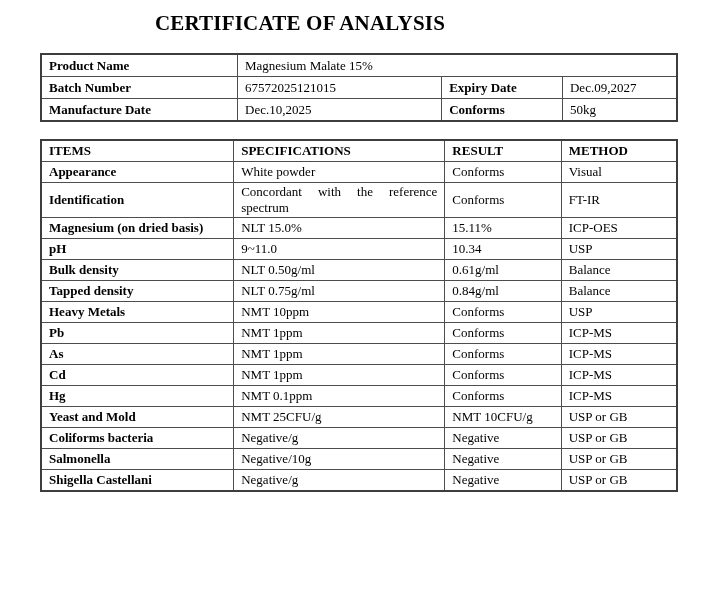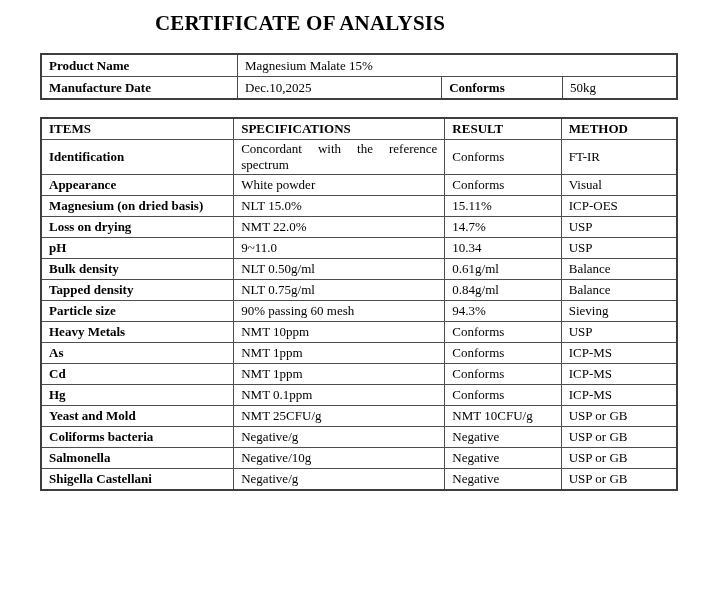--- a/index.html
+++ b/index.html
@@ -64,20 +64,26 @@
         <col style="width: 32.1%;">
         <col style="width: 19%;">
         <col style="width: 18%;">
       </colgroup>
     <tbody id="info-body">
         <tr>
           <td class="bold">Product Name</td>
           <td colspan="3">Magnesium Malate 15%</td>
         </tr>
         <tr>
+          <td class="bold">Batch Number</td>
+          <td>67572025121015</td>
+          <td class="bold">Expiry Date</td>
+          <td>Dec.09,2027</td>
+        </tr>
+        <tr>
           <td class="bold">Manufacture Date</td>
           <td>Dec.10,2025</td>
           <td class="bold">Conforms</td>
           <td>50kg</td>
         </tr>
       </tbody>
   </table>
 
   <table class="results-table">
     <colgroup id="results-cols">
@@ -89,72 +95,66 @@
     <thead>
       <tr id="results-head">
           <th>ITEMS</th>
           <th>SPECIFICATIONS</th>
           <th>RESULT</th>
           <th>METHOD</th>
         </tr>
     </thead>
     <tbody id="results-body">
         <tr>
+          <td class="bold">Appearance</td>
+          <td>White powder</td>
+          <td>Conforms</td>
+          <td>Visual</td>
+        </tr>
+        <tr>
           <td class="bold">Identification</td>
           <td class="spec-justify">Concordant with the reference spectrum</td>
           <td>Conforms</td>
           <td>FT-IR</td>
         </tr>
         <tr>
-          <td class="bold">Appearance</td>
-          <td>White powder</td>
-          <td>Conforms</td>
-          <td>Visual</td>
-        </tr>
-        <tr>
           <td class="bold">Magnesium (on dried basis)</td>
           <td>NLT 15.0%</td>
           <td>15.11%</td>
           <td>ICP-OES</td>
-        </tr>
-        <tr>
-          <td class="bold">Loss on drying</td>
-          <td>NMT 22.0%</td>
-          <td>14.7%</td>
-          <td>USP</td>
         </tr>
         <tr>
           <td class="bold">pH</td>
           <td>9~11.0</td>
           <td>10.34</td>
           <td>USP</td>
         </tr>
         <tr>
           <td class="bold">Bulk density</td>
           <td>NLT 0.50g/ml</td>
           <td>0.61g/ml</td>
           <td>Balance</td>
         </tr>
         <tr>
           <td class="bold">Tapped density</td>
           <td>NLT 0.75g/ml</td>
           <td>0.84g/ml</td>
           <td>Balance</td>
         </tr>
         <tr>
-          <td class="bold">Particle size</td>
-          <td>90% passing 60 mesh</td>
-          <td>94.3%</td>
-          <td>Sieving</td>
-        </tr>
-        <tr>
           <td class="bold">Heavy Metals</td>
           <td>NMT 10ppm</td>
           <td>Conforms</td>
           <td>USP</td>
+        </tr>
+        <tr>
+          <td class="bold">Pb</td>
+          <td>NMT 1ppm</td>
+          <td>Conforms</td>
+          <td>ICP-MS</td>
         </tr>
         <tr>
           <td class="bold">As</td>
           <td>NMT 1ppm</td>
           <td>Conforms</td>
           <td>ICP-MS</td>
         </tr>
         <tr>
           <td class="bold">Cd</td>
           <td>NMT 1ppm</td>

